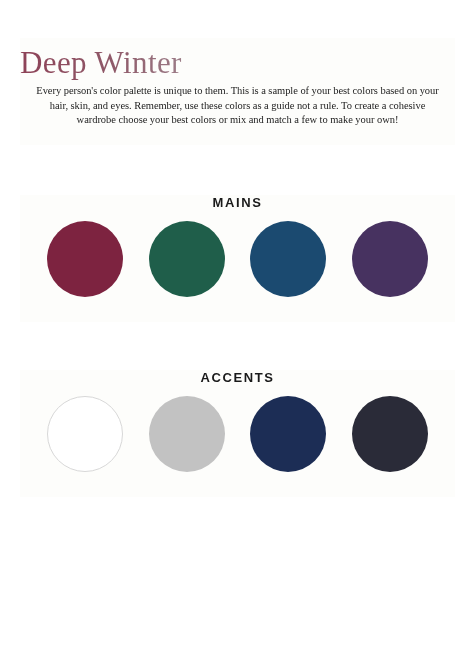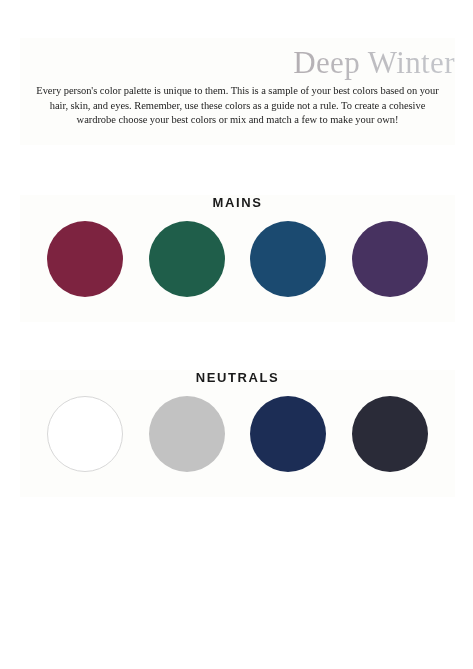--- a/index.html
+++ b/index.html
@@ -30,21 +30,21 @@
     width: 435px;
     height: 107px;
     background: #fdfdfb;
   }
 
   .palette-title {
     position: absolute;
     left: 0;
     top: 6px;
     width: 435px;
-    text-align: right;
+    text-align: left;
     font-family: "Liberation Serif", serif;
     font-size: 31px;
     font-weight: 400;
     line-height: 38px;
     letter-spacing: 0.4px;
     background-image: linear-gradient(90deg,
         #8d4257 0%,
         #8f5a69 22%,
         #a08791 42%,
         #b3aeb2 62%,
@@ -130,21 +130,21 @@
     <div class="section-label">MAINS</div>
     <div class="swatch-row">
       <div class="swatch" title="burgundy" style="background: rgb(125, 35, 64); border: none;"></div>
       <div class="swatch" title="deep-emerald-green" style="background: rgb(31, 94, 74); border: none;"></div>
       <div class="swatch" title="petrol-blue" style="background: rgb(27, 74, 112); border: none;"></div>
       <div class="swatch" title="deep-purple" style="background: rgb(71, 50, 96); border: none;"></div>
     </div>
   </div>
 
   <div class="section section-neutrals" style="background: rgb(253, 253, 251);">
-    <div class="section-label">NEUTRALS</div>
+    <div class="section-label">ACCENTS</div>
     <div class="swatch-row">
       <div class="swatch" title="white" style="background: rgb(255, 255, 255); border: 1px solid rgb(216, 216, 216);"></div>
       <div class="swatch" title="light-gray" style="background: rgb(194, 194, 194); border: none;"></div>
       <div class="swatch" title="navy" style="background: rgb(28, 45, 85); border: none;"></div>
       <div class="swatch" title="charcoal-black" style="background: rgb(42, 43, 56); border: none;"></div>
     </div>
   </div>
 
 
 </div>

